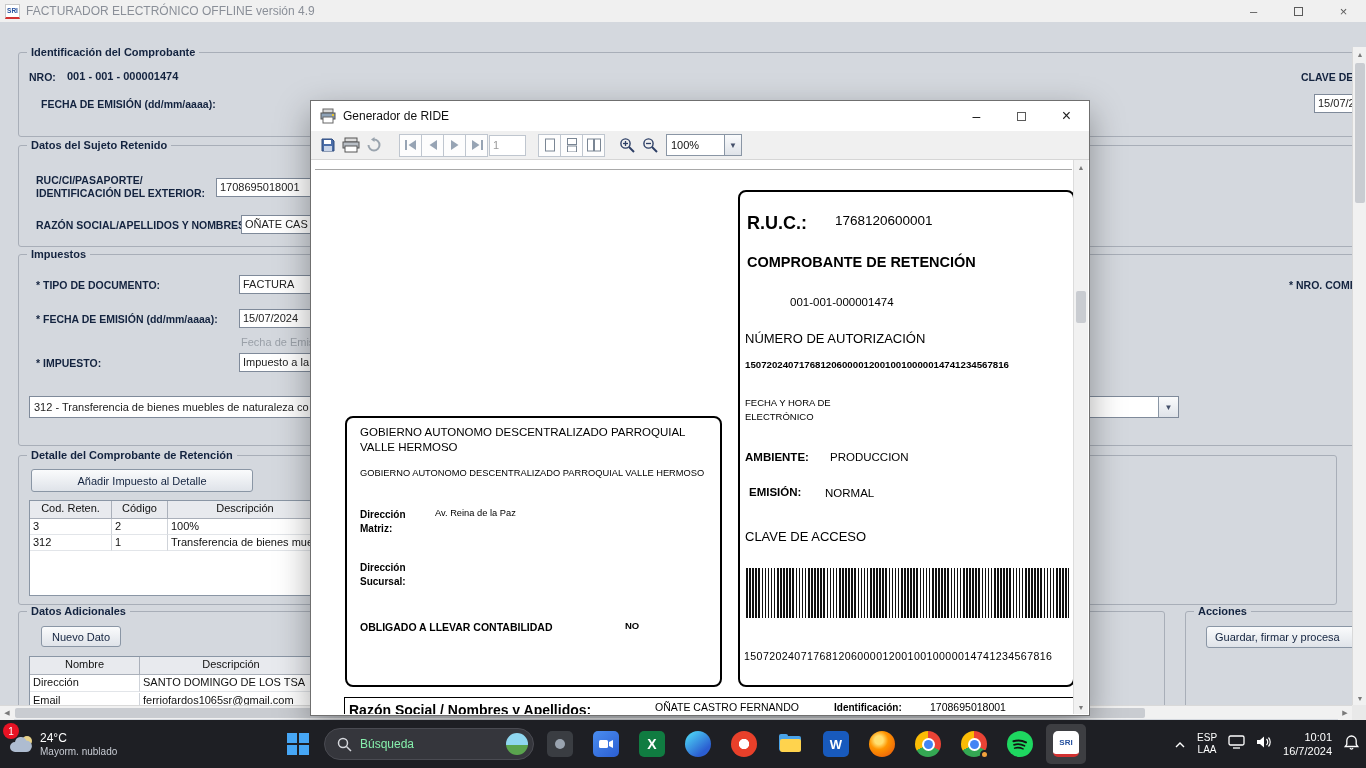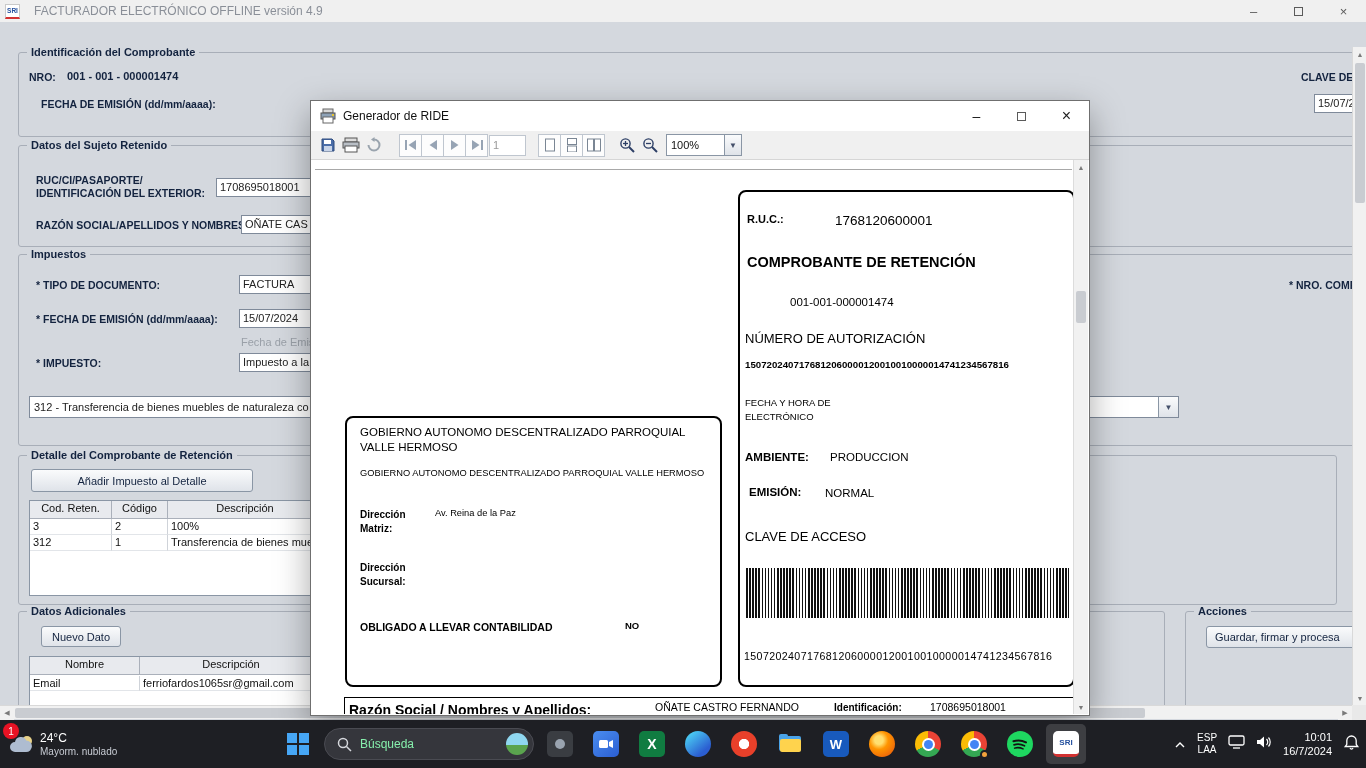--- a/index.html
+++ b/index.html
@@ -3,21 +3,21 @@
 <meta charset="utf-8">
 <style>
   *{margin:0;padding:0;box-sizing:border-box;}
   html,body{width:1366px;height:768px;overflow:hidden;background:#d4d8de;
     font-family:"Liberation Sans","DejaVu Sans",sans-serif;}
   .screen{position:absolute;top:0;left:0;width:1366px;height:768px;overflow:hidden;}
 
   
   .mw{position:absolute;top:0;left:0;width:1366px;height:720px;background:#d4d8de;}
   .mw-titlebar{position:absolute;top:0;left:0;right:0;height:22px;background:#f0f0f0;
-    display:flex;align-items:center;padding-left:5px;gap:8px;}
+    display:flex;align-items:center;padding-left:5px;}
   .sri-ico{width:15px;height:15px;background:#fff;border:1px solid #c9c9c9;font-size:6.5px;
     font-weight:bold;color:#24509e;display:flex;align-items:center;justify-content:center;
     margin-right:6px;border-bottom:2px solid #d23131;}
   .mw-title{font-size:12px;color:#8a8f98;white-space:nowrap;}
   .mw-controls{position:absolute;right:0;top:0;height:22px;display:flex;}
   .mwc{width:45px;height:22px;display:flex;align-items:center;justify-content:center;
     font-size:13px;color:#5a5a5a;}
   .boxglyph{width:9px;height:9px;border:1px solid #5a5a5a;display:inline-block;}
   .menubar{position:absolute;top:22px;left:0;right:0;height:25px;background:#f0f0f0;
     border-bottom:1px solid #c6c6c6;display:flex;align-items:center;gap:3px;padding:0 4px;}
@@ -181,20 +181,24 @@
       </div>
 
       <div class="gb" style="left:18px;top:564px;width:1147px;height:110px;">
         <span class="gb-t">Datos Adicionales</span>
         <div class="btn" style="left:22px;top:14px;width:80px;height:21px;">Nuevo Dato</div>
         <div class="tbl" style="left:10px;top:44px;width:295px;height:62px;">
           <div class="tr th">
             <div class="td" style="width:110px;">Nombre</div>
             <div class="td" style="flex:1;">Descripción</div>
           </div>
+          <div class="tr" style="height:17px;">
+            <div class="td" style="width:110px;">Dirección</div>
+            <div class="td" style="flex:1;">SANTO DOMINGO DE LOS TSA</div>
+          </div>
           <div class="tr" style="height:17px;align-items:center;">
             <div class="td" style="width:110px;">Email</div>
             <div class="td" style="flex:1;">ferriofardos1065sr@gmail.com</div>
           </div>
         </div>
       </div>
 
       <div class="gb" style="left:1185px;top:564px;width:220px;height:110px;">
         <span class="gb-t">Acciones</span>
         <div class="btn" style="left:20px;top:14px;width:175px;height:22px;justify-content:flex-start;padding-left:8px;">Guardar, firmar y procesa</div>
@@ -325,21 +329,21 @@
         <div class="dtx" style="left:13px;top:7px;width:352px;white-space:normal;font-size:11.5px;line-height:1.3;">GOBIERNO AUTONOMO DESCENTRALIZADO PARROQUIAL VALLE HERMOSO</div>
         <div class="dtx" style="left:13px;top:50px;width:358px;white-space:normal;font-size:9.3px;">GOBIERNO AUTONOMO DESCENTRALIZADO PARROQUIAL VALLE HERMOSO</div>
         <div class="dtx" style="left:13px;top:90px;width:58px;white-space:normal;font-size:10px;font-weight:bold;line-height:1.35;">Dirección Matriz:</div>
         <div class="dtx" style="left:88px;top:90px;font-size:9.3px;">Av. Reina de la Paz</div>
         <div class="dtx" style="left:13px;top:143px;width:58px;white-space:normal;font-size:10px;font-weight:bold;line-height:1.35;">Dirección Sucursal:</div>
         <div class="dtx" style="left:13px;top:203px;font-size:10.5px;font-weight:bold;">OBLIGADO A LLEVAR CONTABILIDAD</div>
         <div class="dtx" style="left:278px;top:202px;font-size:9.5px;font-weight:bold;">NO</div>
       </div>
 
       <div style="position:absolute;left:426px;top:30px;width:337px;height:497px;border:2px solid #000;border-radius:8px;">
-        <div class="dtx" style="left:7px;top:21px;font-size:11px;font-weight:bold;">R.U.C.:</div>
+        <div class="dtx" style="left:7px;top:21px;font-size:18px;font-weight:bold;">R.U.C.:</div>
         <div class="dtx" style="left:95px;top:21px;font-size:13.5px;">1768120600001</div>
         <div class="dtx" style="left:7px;top:62px;font-size:14.5px;font-weight:bold;">COMPROBANTE DE RETENCIÓN</div>
         <div class="dtx" style="left:50px;top:104px;font-size:11.5px;">001-001-000001474</div>
         <div class="dtx" style="left:5px;top:139px;font-size:13px;">NÚMERO DE AUTORIZACIÓN</div>
         <div class="dtx" style="left:5px;top:167px;font-size:9.7px;font-weight:bold;">1507202407176812060000120010010000014741234567816</div>
         <div class="dtx" style="left:5px;top:204px;width:110px;white-space:normal;font-size:9.5px;line-height:1.5;">FECHA Y HORA DE ELECTRÓNICO</div>
         <div class="dtx" style="left:5px;top:259px;font-size:11.5px;font-weight:bold;">AMBIENTE:</div>
         <div class="dtx" style="left:90px;top:259px;font-size:11.5px;">PRODUCCION</div>
         <div class="dtx" style="left:9px;top:294px;font-size:11.5px;font-weight:bold;">EMISIÓN:</div>
         <div class="dtx" style="left:85px;top:295px;font-size:11.5px;">NORMAL</div>

